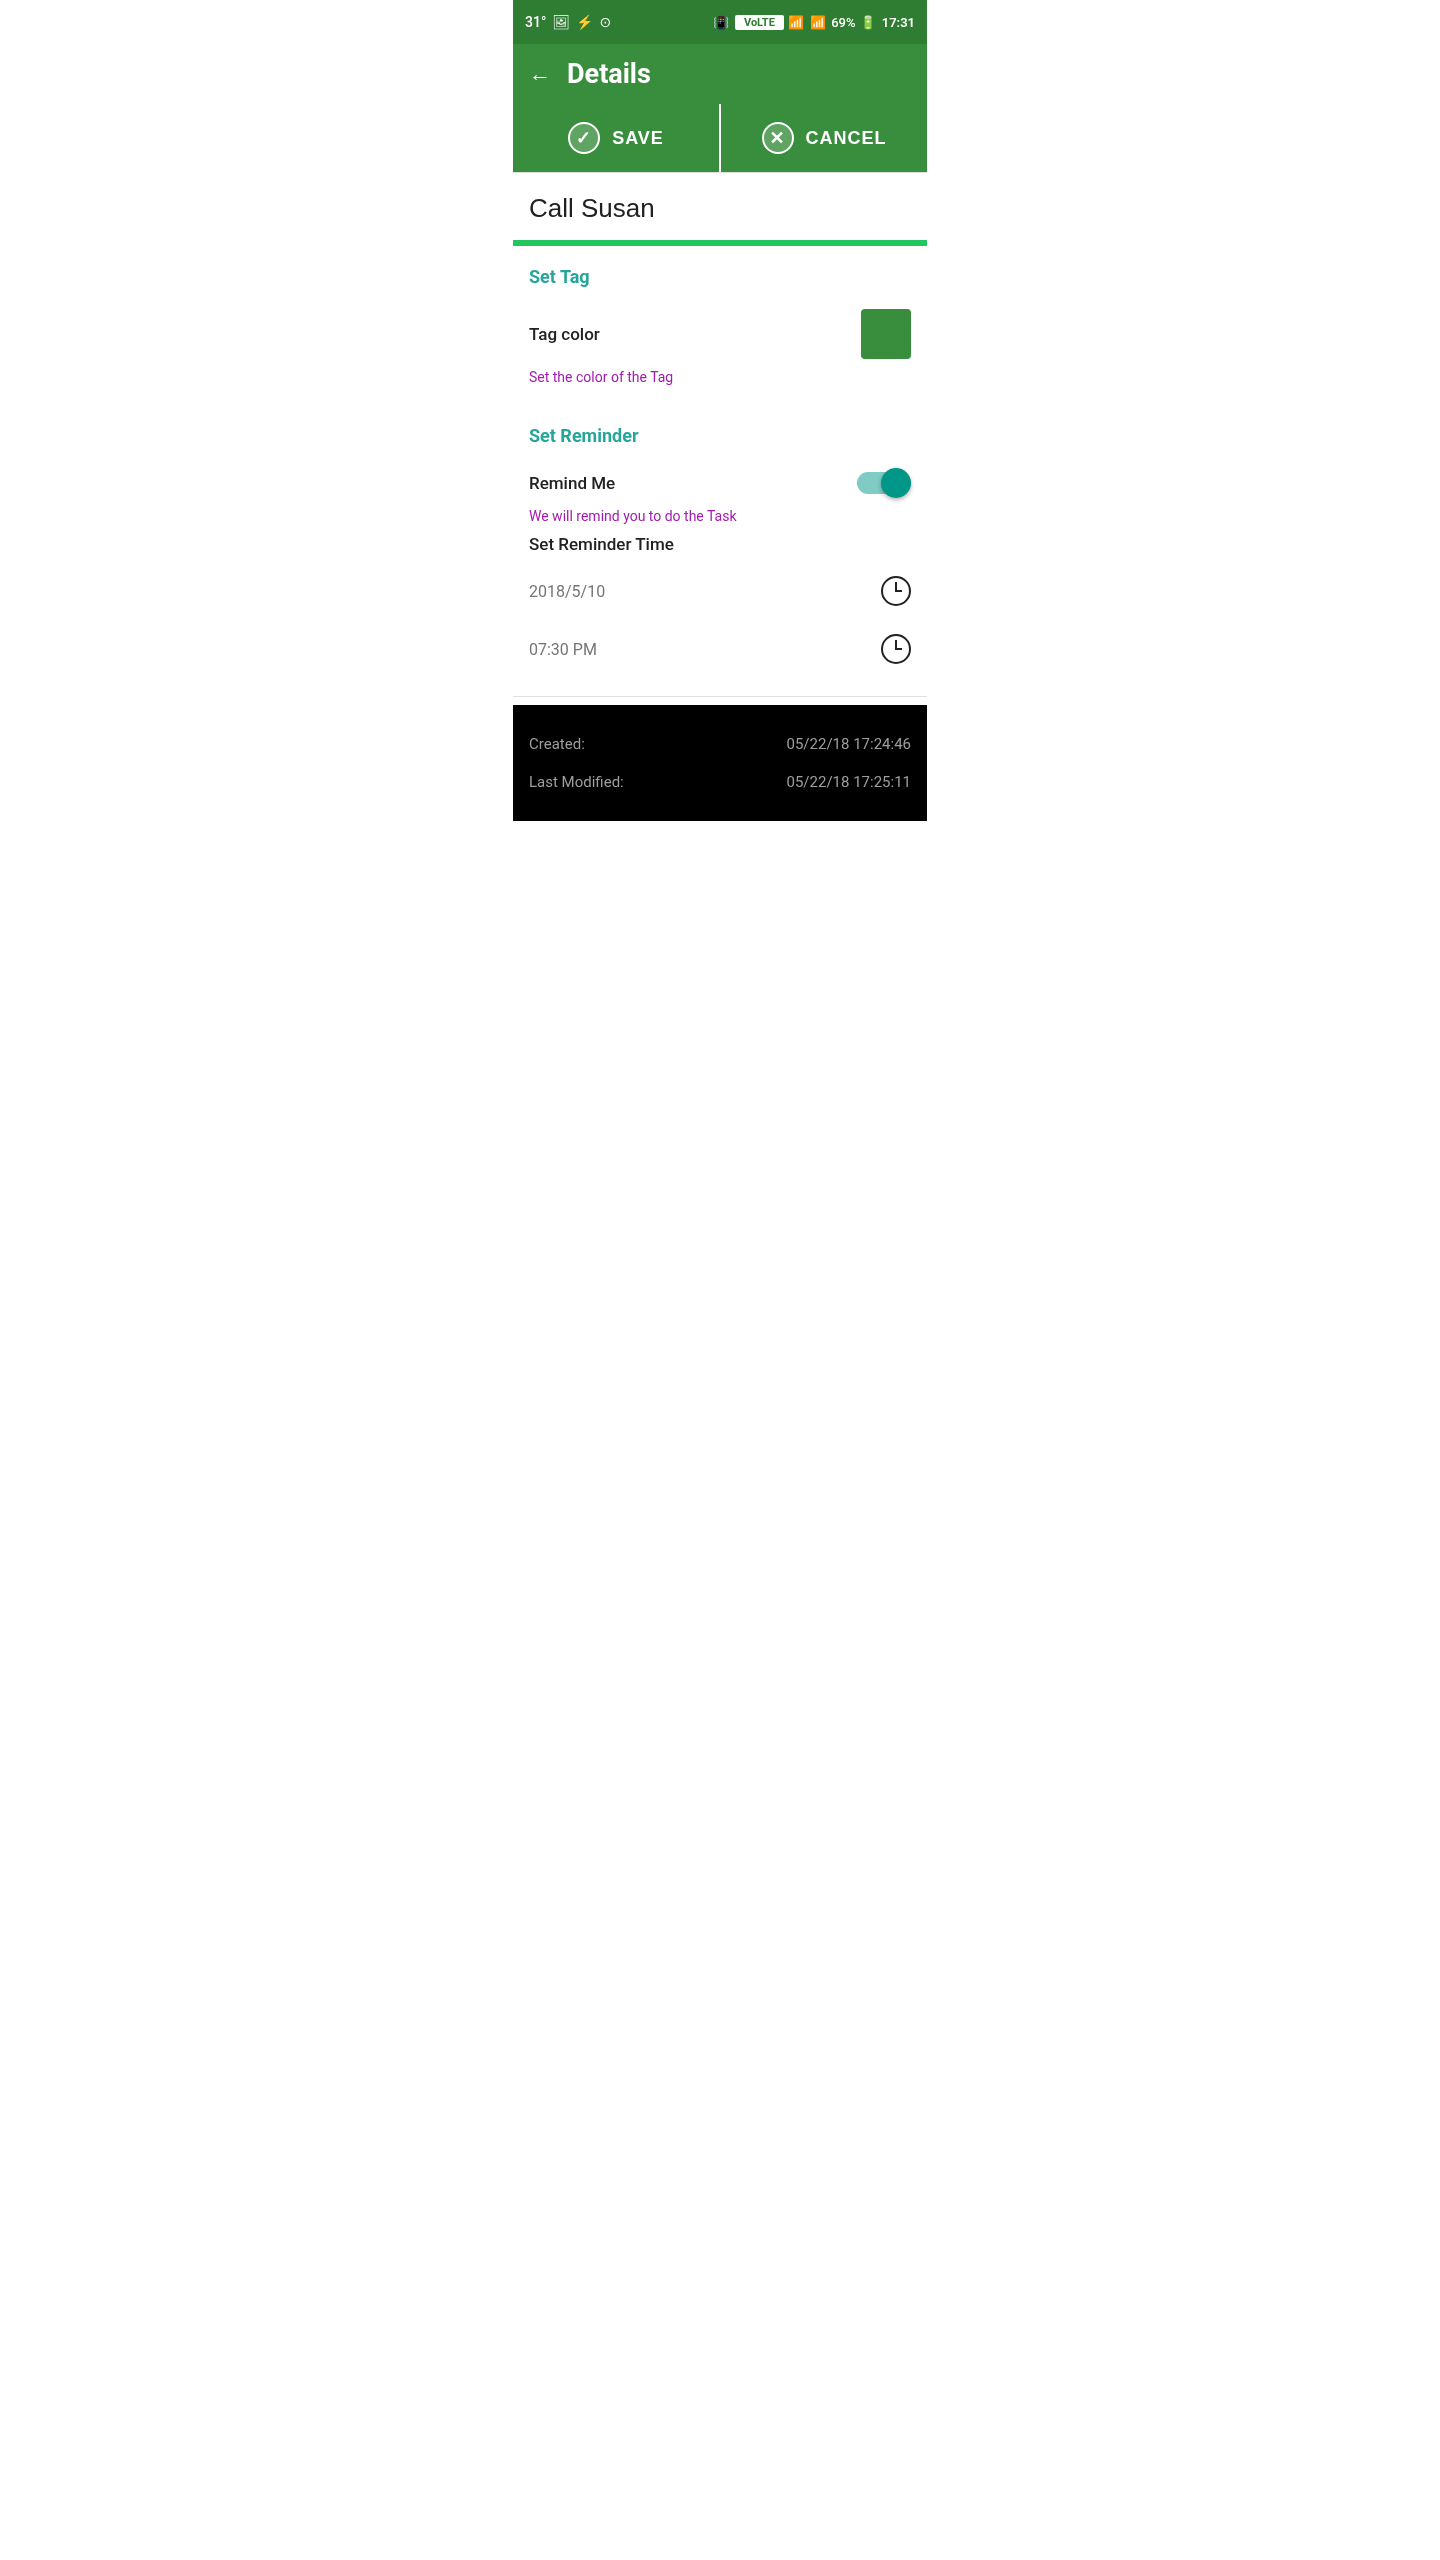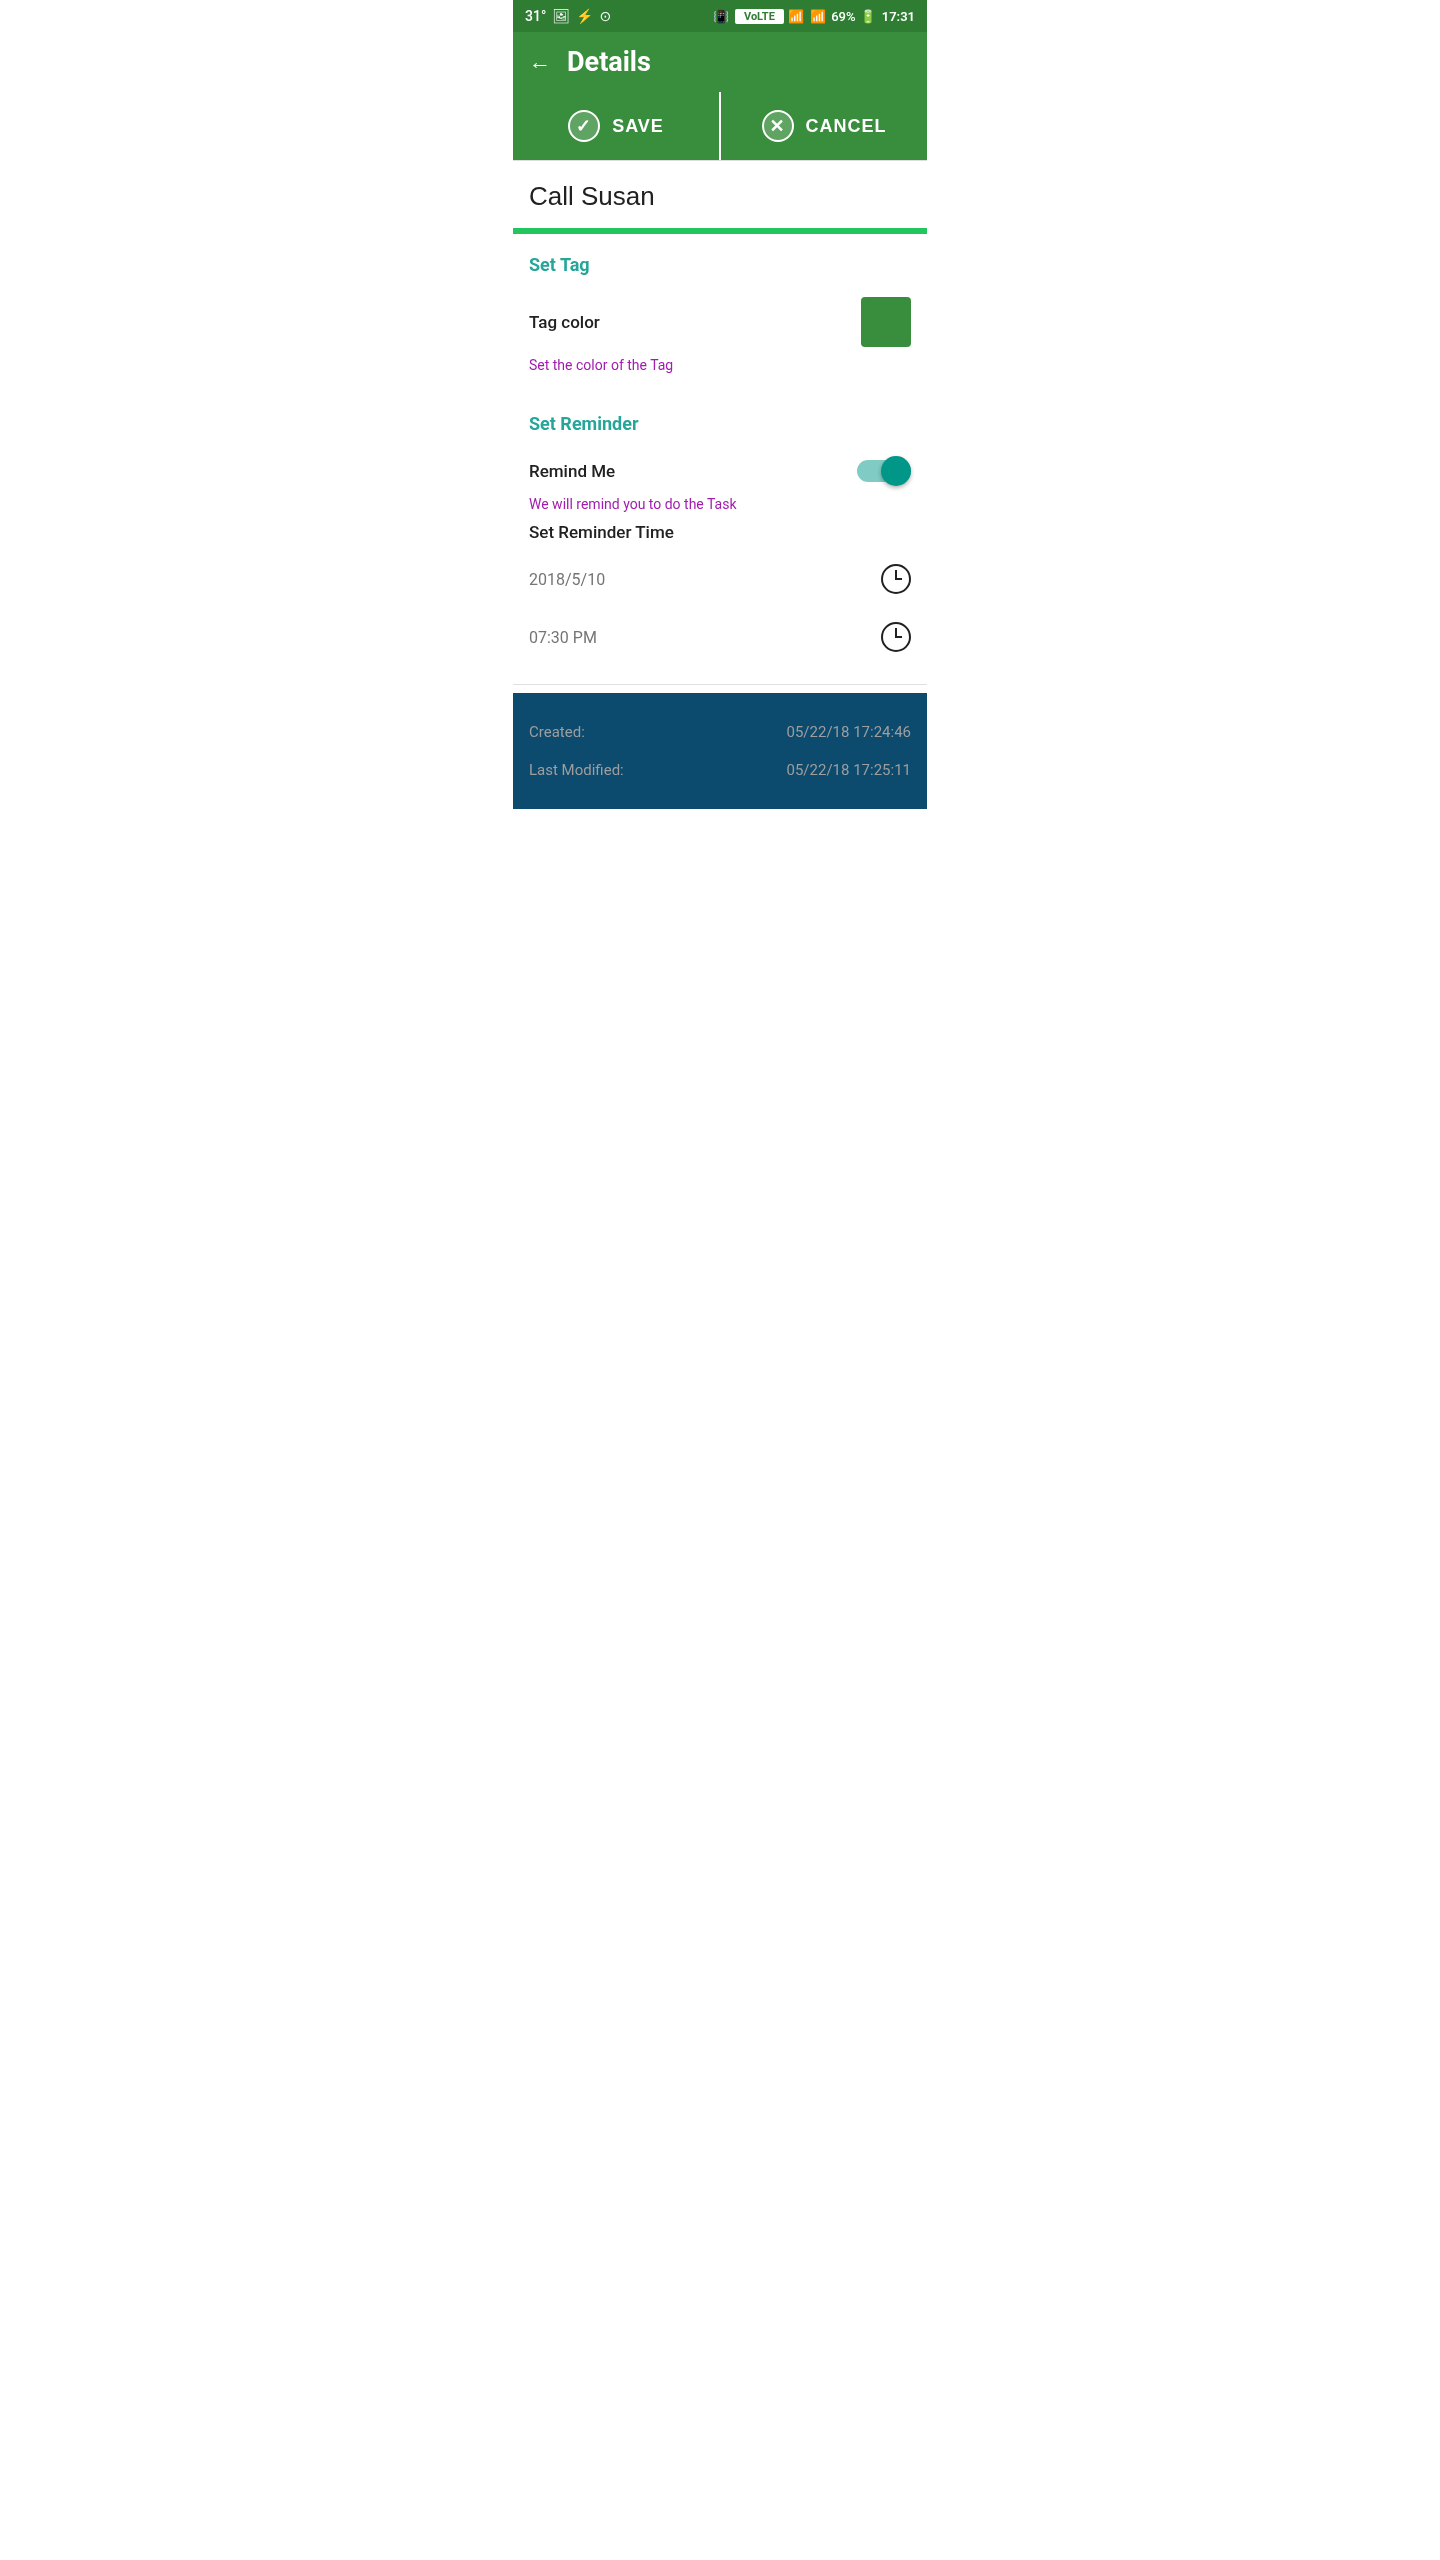--- a/index.html
+++ b/index.html
@@ -18,21 +18,21 @@
     
     .status-bar {
       background: #2e7d32;
       color: #fff;
       font-size: 14px;
       font-weight: 500;
       padding: 6px 12px;
       display: flex;
       align-items: center;
       justify-content: space-between;
-      height: 32px;
+      height: 44px;
     }
     .status-left {
       display: flex;
       align-items: center;
       gap: 6px;
     }
     .status-right {
       display: flex;
       align-items: center;
       gap: 5px;
@@ -220,21 +220,21 @@
 
     
     .divider {
       height: 1px;
       background: #e0e0e0;
       margin: 8px 0;
     }
 
     
     .meta-section {
-      background: #0c4a6e;
+      background: #000000;
       padding: 20px 16px;
     }
     .meta-row {
       display: flex;
       align-items: center;
       justify-content: space-between;
       padding: 10px 0;
     }
     .meta-label {
       font-size: 15px;

